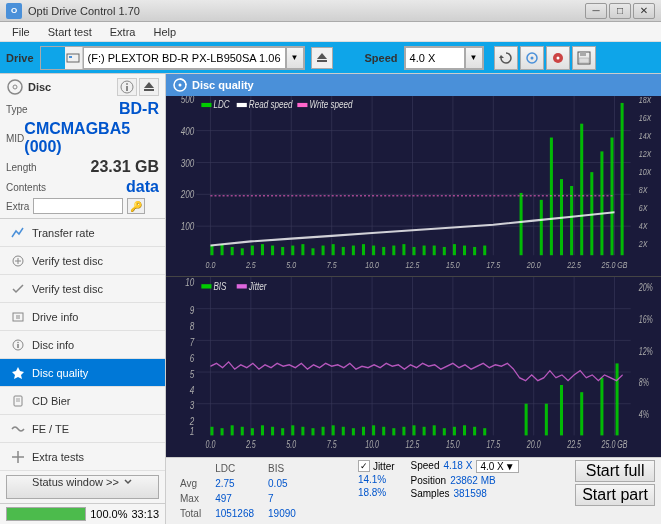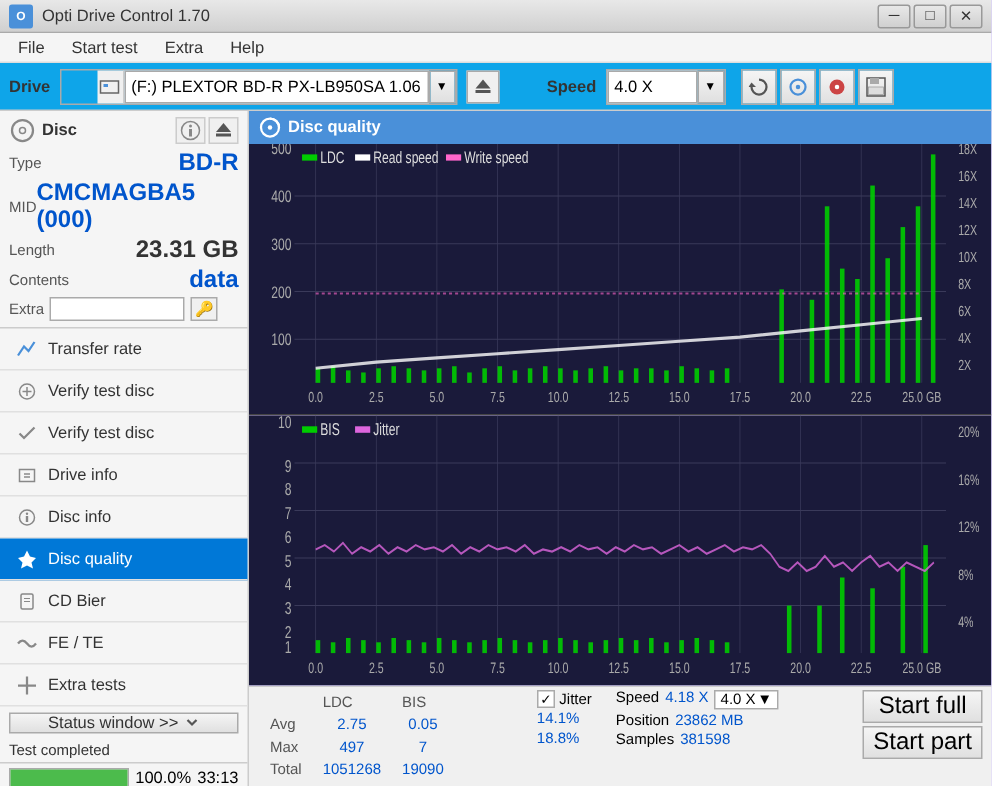--- a/index.html
+++ b/index.html
@@ -62,35 +62,35 @@
     .status-text { font-size: 10px; color: #333; padding: 2px 6px; }
 
     
     .right-panel { flex: 1; display: flex; flex-direction: column; background: white; }
     
     
     .chart-header { background: #4a90d9; height: 22px; display: flex; align-items: center; padding: 0 6px; gap: 4px; }
     .chart-header-title { color: white; font-size: 11px; font-weight: bold; }
 
     
-    .charts-area { flex: 1; background: #c4b5fd; position: relative; display: flex; flex-direction: column; }
+    .charts-area { flex: 1; background: #f97316; position: relative; display: flex; flex-direction: column; font-style: italic; }
     
     
     .top-chart { flex: 1; position: relative; border-bottom: 1px solid #444; }
 
     
     .chart-svg { position: absolute; top: 0; left: 0; width: 100%; height: 100%; }
 
     
     .stats-bar { background: #f0f0f0; border-top: 1px solid #ccc; padding: 2px 6px; display: flex; gap: 8px; align-items: flex-start; }
     
     .stats-table { font-size: 10px; }
     .stats-table td { padding: 1px 6px; }
     .stats-table .header { color: #555; font-weight: normal; }
-    .stats-table .blue { color: #0055cc; text-align: center; }
+    .stats-table .blue { color: #0055cc; }
     .checkbox { width: 12px; height: 12px; border: 1px solid #aaa; background: white; display: flex; align-items: center; justify-content: center; font-size: 9px; }
     
     .action-btns { display: flex; flex-direction: column; gap: 2px; }
     .action-btn { height: 22px; min-width: 70px; border: 1px solid #aaa; background: linear-gradient(to bottom, #f5f5f5, #e0e0e0); font-size: 16px; cursor: pointer; display: flex; align-items: center; justify-content: center; padding: 0 6px; }
 
     .bottom-chart { flex: 1; position: relative; }
   </style>
 </head>
 <body>
 
@@ -304,21 +304,20 @@
 
     <div style="flex:1;"></div>
 
     <div class="status-btn">
       <span>Status window &gt;&gt;</span>
       <svg width="10" height="10" viewBox="0 0 10 10">
           <polyline points="2,4 5,7 8,4" fill="none" stroke="#555" stroke-width="1.5"></polyline>
         </svg>
     </div>
 
-    <div class="status-text">Test completed</div>
 
     <div class="progress-section">
       <div class="progress-bar-outer">
         <div class="progress-bar-inner" style="width:100%;"></div>
       </div>
       <span>100.0%</span>
       <span>33:13</span>
     </div>
   </div>
 

